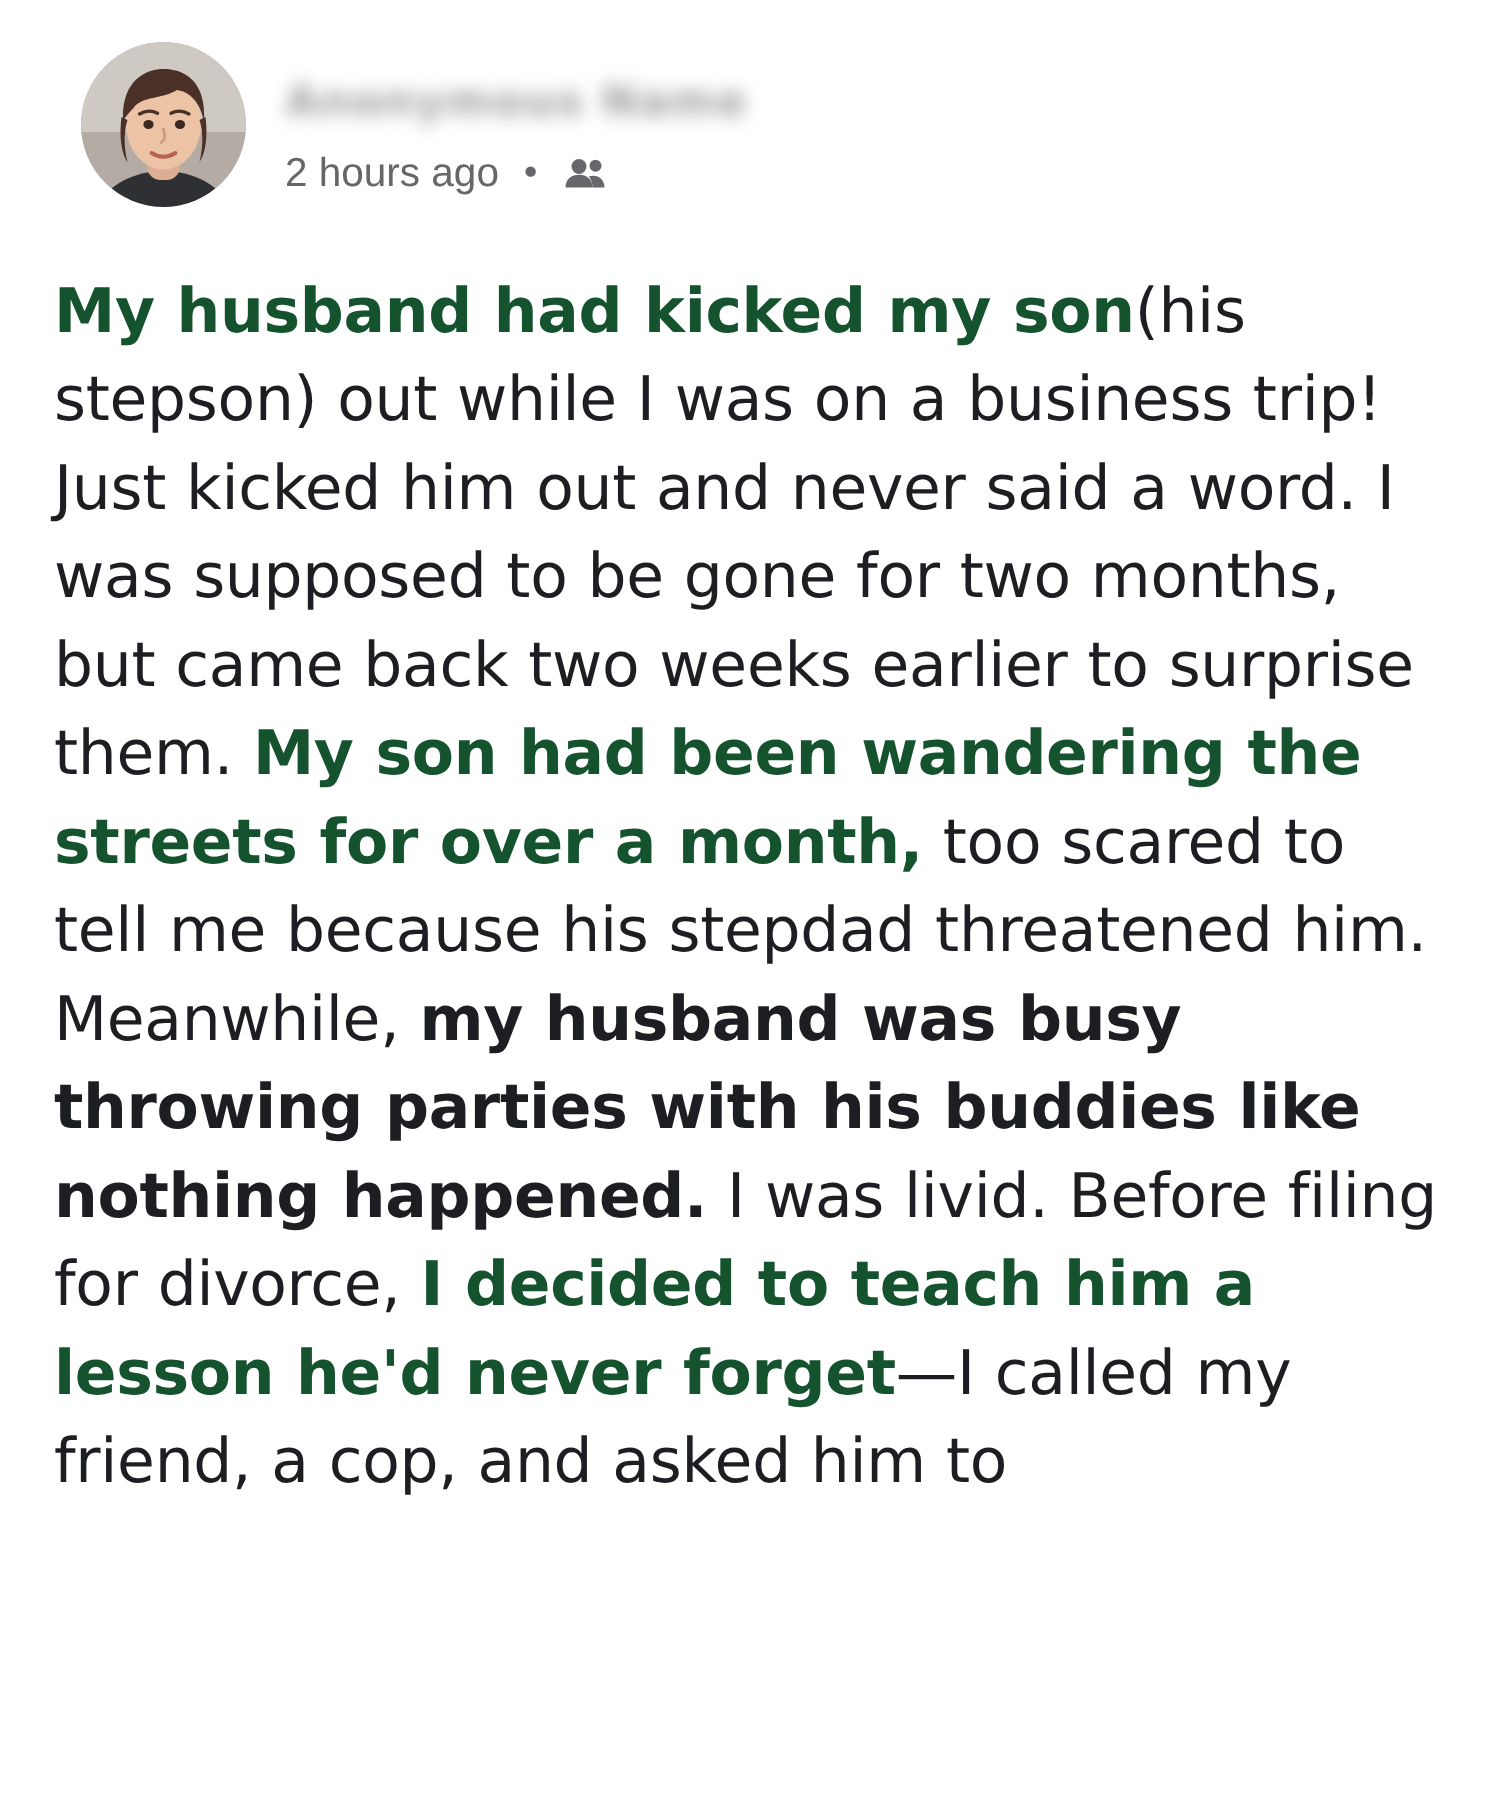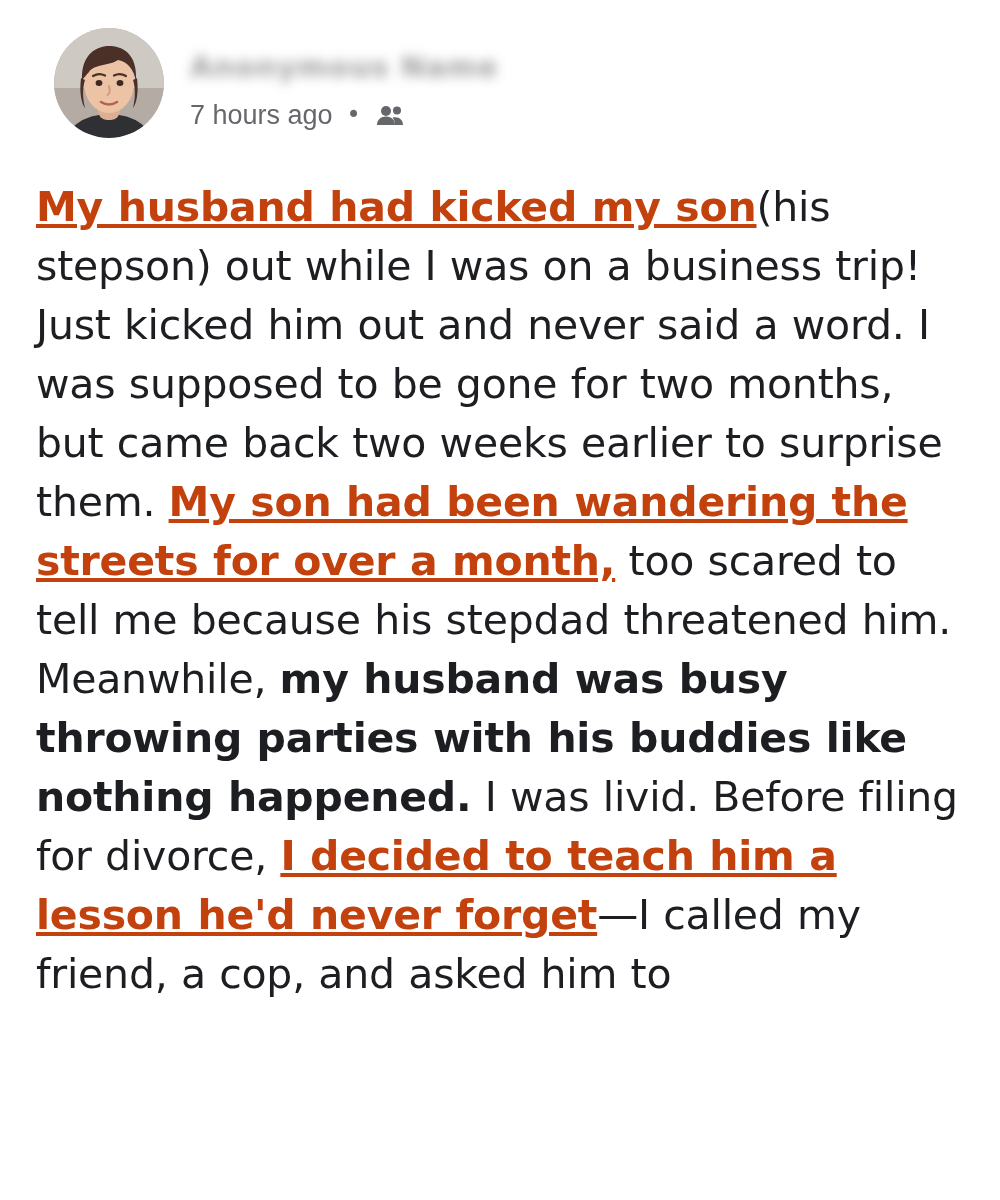--- a/index.html
+++ b/index.html
@@ -97,23 +97,22 @@
     margin: 6px 0 0 0;
     padding: 0 4px 0 6px;
     font-family: "DejaVu Sans", sans-serif;
     font-size: 41px;
     line-height: 1.44;
     color: #1c1e21;
     letter-spacing: -0.2px;
     word-spacing: 0.5px;
   }
   .post-body .hl {
-    color: #c2410c;
+    color: #14532d;
     font-weight: 700;
-    text-decoration: underline;
   }
   .post-body .bold {
     font-weight: 700;
     color: #1c1e21;
   }
   .post-body .plain { font-weight: 400; margin-top: 32px; }
 </style>
 </head>
 <body>
 
@@ -152,21 +151,21 @@
           <path d="M47 74 q8 5 16 0" stroke="#b4634f" stroke-width="2.6" fill="none" stroke-linecap="round"></path>
         </g>
       </svg>
     </div>
 
     <div class="header-text">
       <div class="username-blur">
         <span class="blur-text">Anonymous Name</span>
       </div>
       <div class="meta-row">
-        <span class="meta-time">7 hours ago</span>
+        <span class="meta-time">2 hours ago</span>
         <span class="meta-dot">•</span>
         <span class="audience-icon">
           <svg width="30" height="24" viewBox="0 0 30 24" xmlns="http://www.w3.org/2000/svg">
             <circle cx="11" cy="7" r="5" fill="#65676b"></circle>
             <path d="M2 21 c0 -5.5 4 -8.5 9 -8.5 s9 3 9 8.5 z" fill="#65676b"></path>
             <circle cx="22" cy="6.5" r="4" fill="#65676b"></circle>
             <path d="M17.5 13.5 c6 -1.5 10.5 1.8 10.5 7.5 h-8 c0 -3 -1 -5.6 -2.5 -7.5 z" fill="#65676b"></path>
           </svg>
         </span>
       </div>

